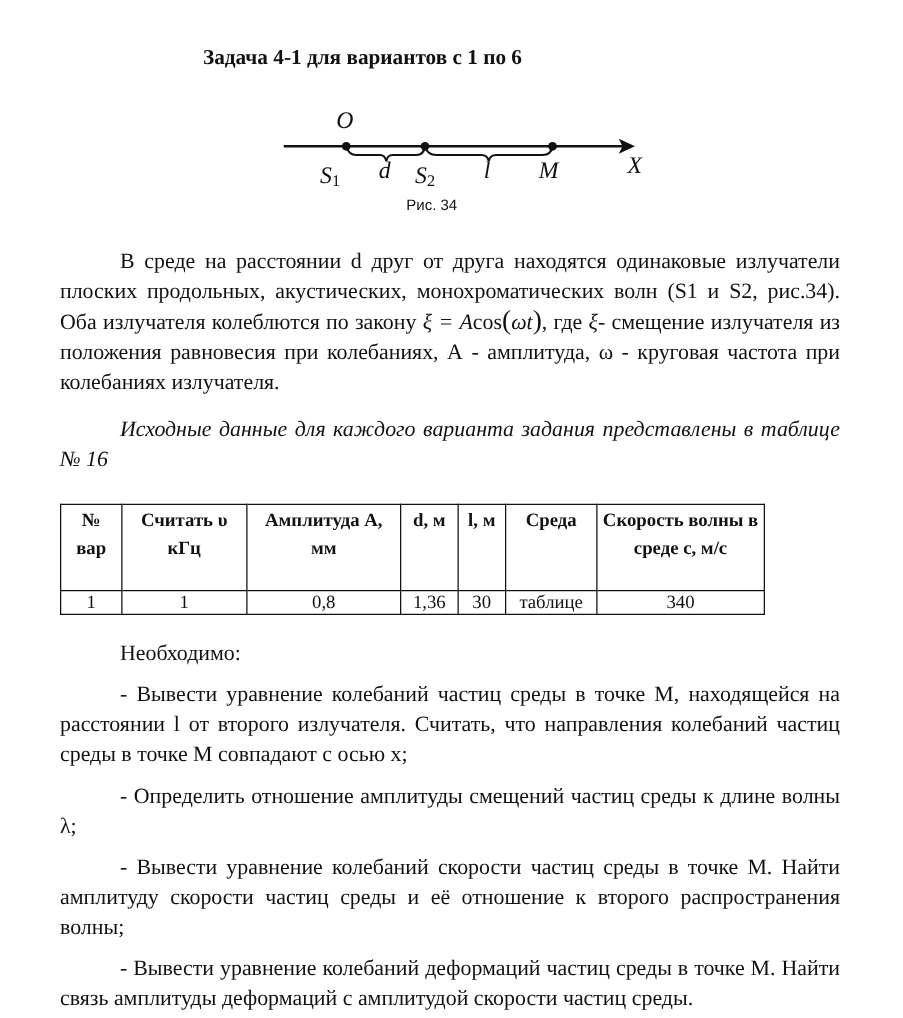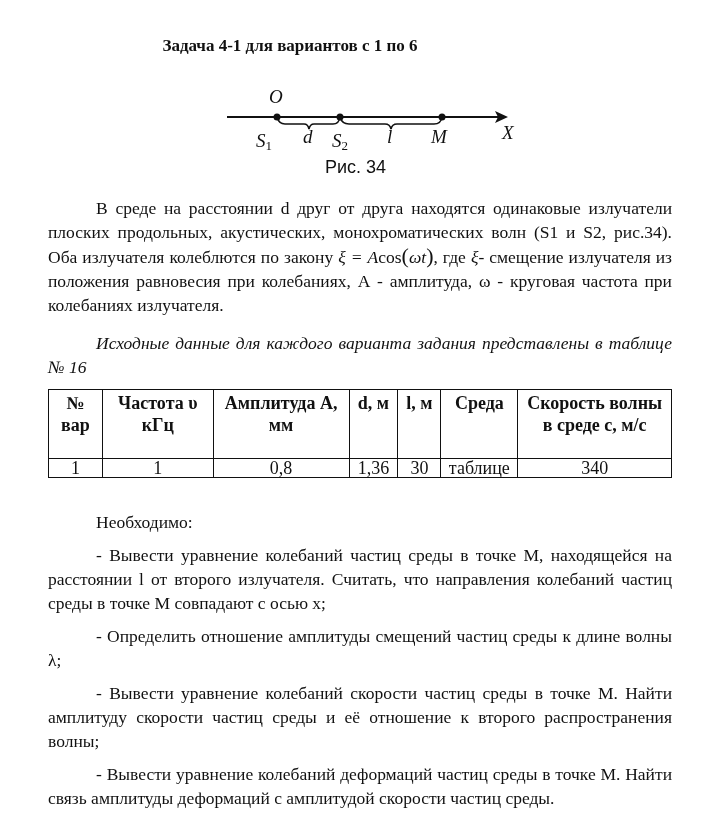--- a/index.html
+++ b/index.html
@@ -9,32 +9,32 @@
     color: #111;
   }
   .title {
     position: absolute; left: 0; width: 580px; top: 36px;
     text-align: center; font-weight: bold; font-size: 17px;
   }
   .figure { position: absolute; left: 225px; top: 82px; width: 305px; height: 98px; }
   .figure svg { position: absolute; left: 0; top: 0; }
   .fig-label { position: absolute; font-style: italic; font-size: 19px; }
   .fig-label sub { font-style: normal; font-size: 13px; vertical-align: -3px; }
-  .fig-caption { position: absolute; left: 100px; top: 75px; font-size: 18px; font-family: "Liberation Sans", "DejaVu Sans", sans-serif; }
+  .fig-caption { position: absolute; left: 100px; top: 75px; font-size: 12px; font-family: "Liberation Sans", "DejaVu Sans", sans-serif; }
   .para {
     position: absolute; left: 48px; width: 624px;
     font-size: 17.5px; line-height: 24px; text-align: justify;
   }
   .indent { text-indent: 48px; }
   .formula { font-style: italic; font-family: "Liberation Serif", serif; }
   .formula .up { font-style: normal; margin-top: 40px; }
   .bigparen { font-size: 22px; font-style: normal; }
   table.data {
-    position: absolute; left: 48px; top: 389px; width: 624px;
-    border-collapse: collapse; font-size: 18px;
+    position: absolute; left: 48px; top: 403px; width: 564px;
+    border-collapse: collapse; font-size: 15px;
   }
   table.data th, table.data td {
     border: 1.5px solid #111; text-align: center; padding: 0 4px;
   }
   table.data th { font-weight: bold; vertical-align: top; line-height: 22px; height: 66px; padding-top: 2px; }
   table.data td { line-height: 18px; height: 18px; }
 </style>
 </head>
 <body>
 
@@ -70,21 +70,21 @@
       <col style="width:111px">
       <col style="width:136px">
       <col style="width:49px">
       <col style="width:43px">
       <col style="width:77px">
       <col style="width:154px">
   </colgroup>
   <thead>
     <tr>
       <th>№ вар</th>
-      <th>Частота υ кГц</th>
+      <th>Считать υ кГц</th>
       <th>Амплитуда А, мм</th>
       <th>d, м</th>
       <th>l, м</th>
       <th>Среда</th>
       <th>Скорость волны в среде с, м/с</th>
     </tr>
   </thead>
   <tbody>
     <tr>
       <td>1</td>

